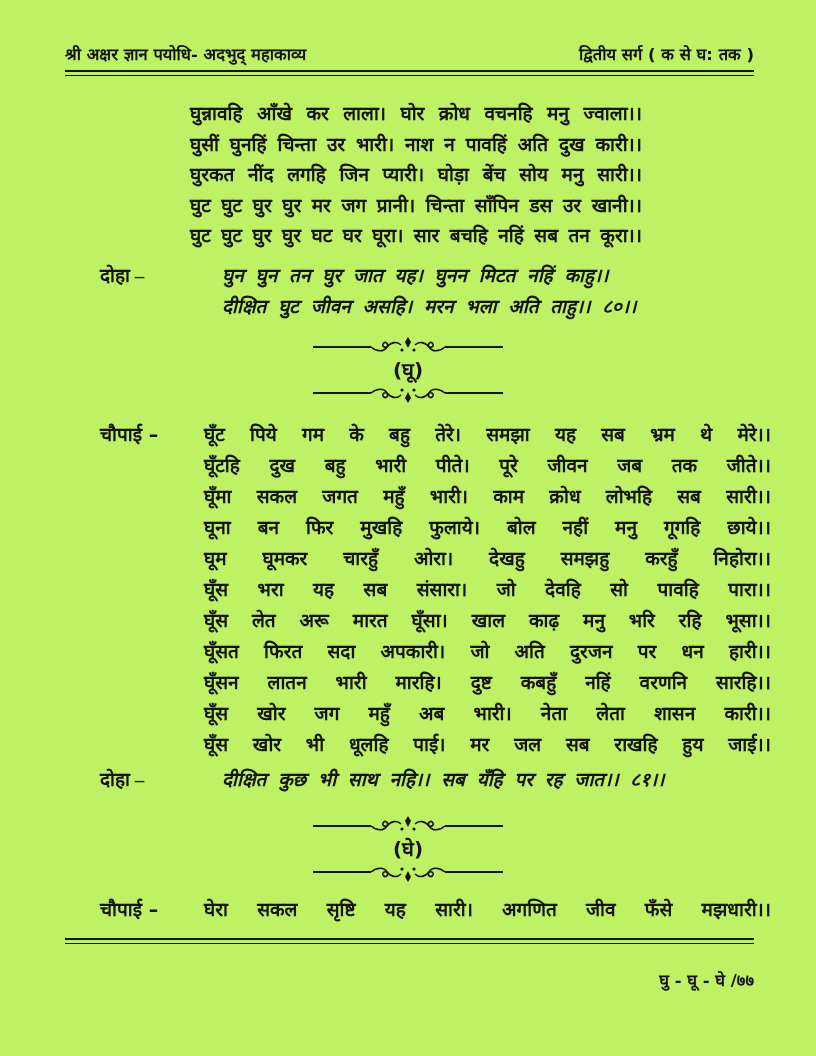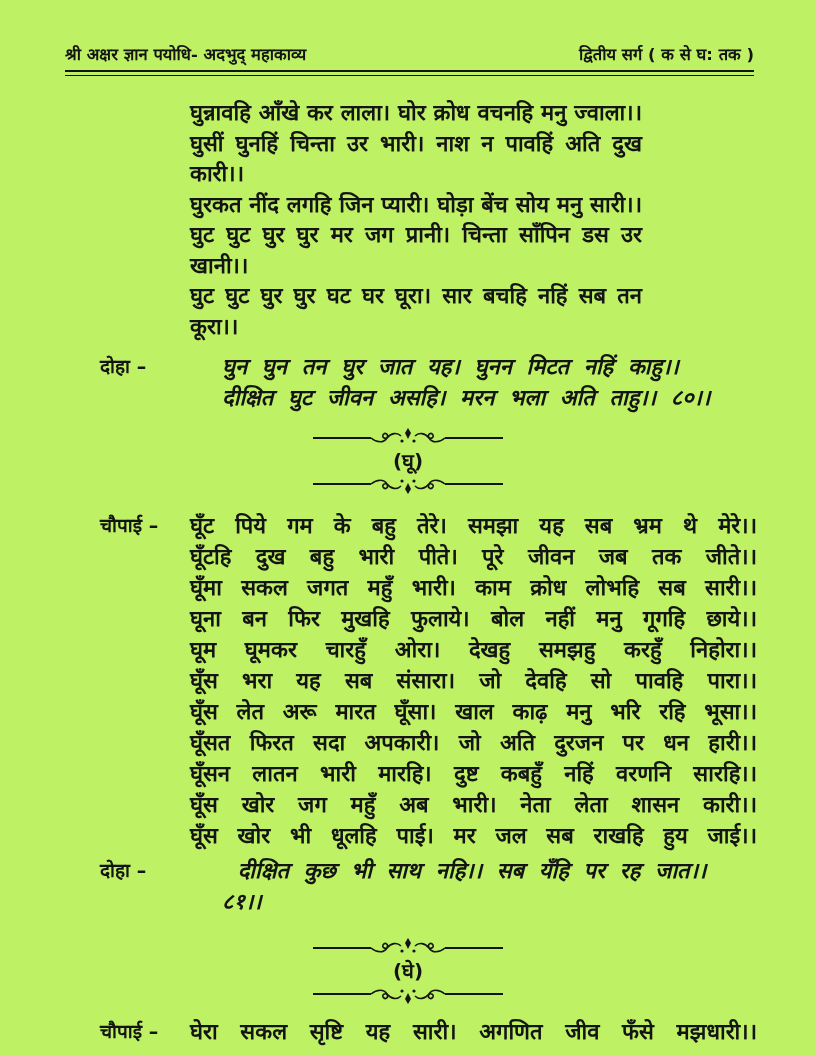--- a/index.html
+++ b/index.html
@@ -18,37 +18,37 @@
   .header{
     display:flex;justify-content:space-between;align-items:flex-end;
     margin:0 62px 0 65px;
     font-size:16.5px;font-weight:700;line-height:20px;
   }
   .rule{height:3px;border-top:2.5px solid #141414;border-bottom:1.5px solid #141414;}
   .rule-header{margin:5px 62px 0 65px;}
   .rule-footer{margin:0 62px 0 65px;}
   
   .verse-line{
-    font-size:22px;font-weight:700;line-height:30.5px;
+    font-size:19px;font-weight:700;line-height:30.5px;
     text-align:justify;text-align-last:justify;
     white-space:normal;
   }
   .opening{margin:22px 0 0 190px;width:452px;}
   .chaupai-lines .verse-line,.doha-lines .verse-line{line-height:31px;}
   section.labeled{position:relative;}
   .sec-label{
     position:absolute;left:100px;top:0;
     font-size:19px;font-weight:700;line-height:31px;white-space:nowrap;
   }
-  .doha-sec{margin-top:9px;}
+  .doha-sec{margin-top:9px;font-family:Liberation Serif, serif;}
   .doha-lines{margin-left:222px;width:500px;}
   .doha-lines .verse-line{
     font-style:italic;text-align:center;text-align-last:left;word-spacing:7px;
   }
-  .chaupai-sec{margin-top:15px;}
+  .chaupai-sec{margin-top:15px;padding-left:14px;}
   .chaupai-lines{margin-left:190px;width:567px;}
   
   .divider{margin-top:14px;display:flex;flex-direction:column;align-items:center;}
   .divider .orn{display:block;height:20px;}
   .divider .flip{transform:scaleY(-1);}
   .divider-letter{
     font-size:20px;font-weight:700;line-height:28px;text-align:center;
   }
   .divider-2{margin-top:20px;}
   .doha-sec-2{margin-top:4px;}

